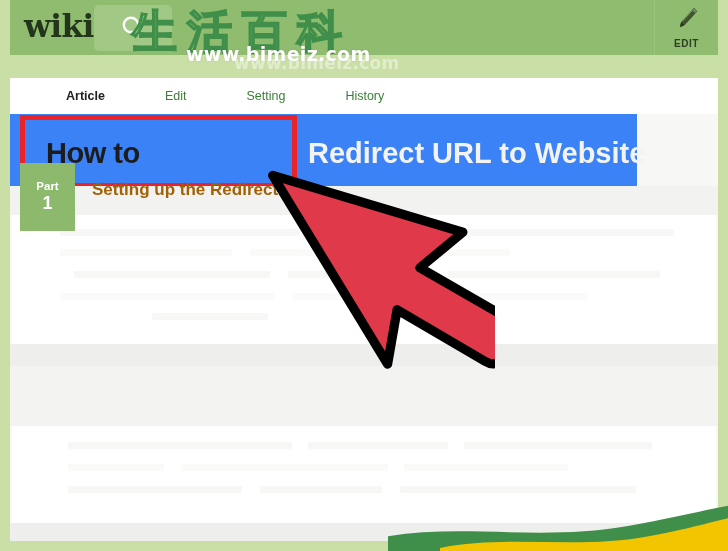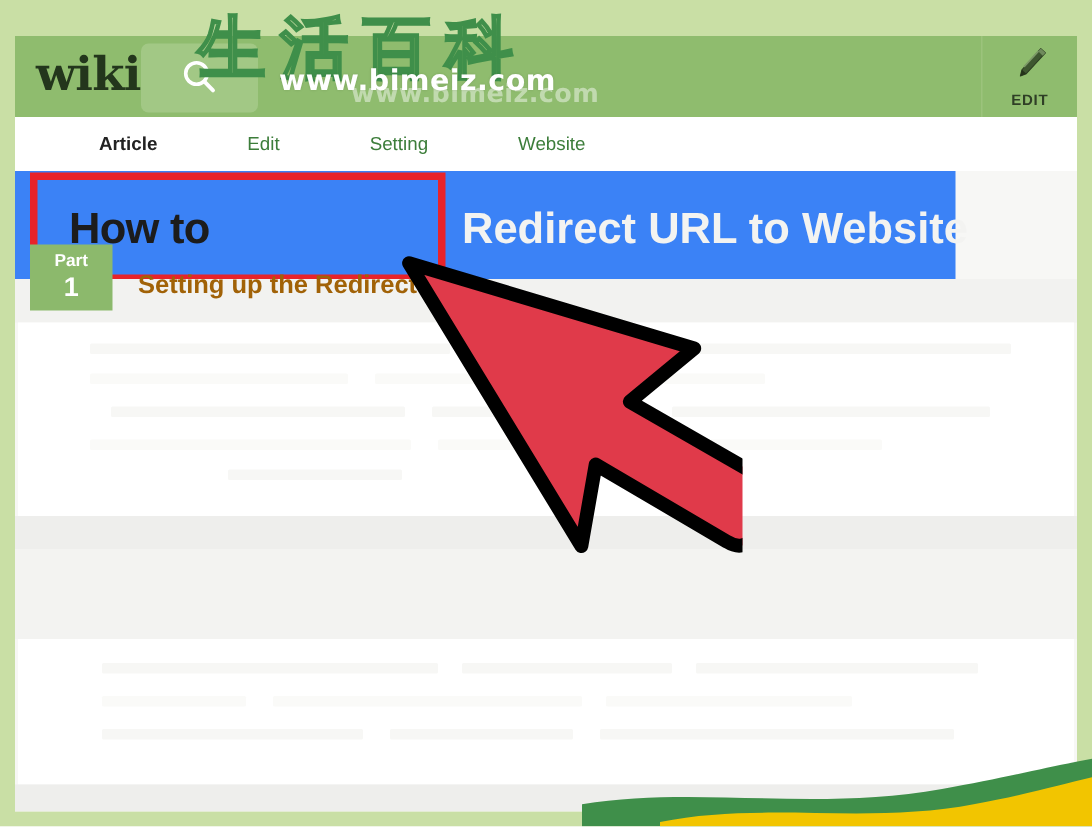--- a/index.html
+++ b/index.html
@@ -22,21 +22,21 @@
     width: 728px;
     height: 551px;
     background: #c9dfa5;
     overflow: hidden;
   }
 
   
   #header {
     position: absolute;
     left: 10px;
-    top: 24px;
+    top: 0;
     width: 708px;
     height: 55px;
     background: #8fbc6e;
     display: flex;
     align-items: stretch;
     box-sizing: border-box;
     justify-content: space-between;
   }
   #header-main {
     position: relative;
@@ -230,21 +230,21 @@
     top: 288px;
     width: 708px;
     height: 60px;
     background: #f3f3f1;
   }
   #part-badge {
     position: absolute;
     left: 10px;
     top: 85px;
     width: 55px;
-    height: 44px;
+    height: 68px;
     background: #8cb96c;
     color: #ffffff;
     display: flex;
     flex-direction: column;
     align-items: center;
     justify-content: center;
     box-sizing: border-box;
   }
   #part-word {
     font-size: 11.5px;
@@ -386,21 +386,21 @@
     </div>
 
   </div>
 
   <div id="sheet">
 
     <div id="nav">
       <div class="nav-tab active">Article</div>
       <div class="nav-tab">Edit</div>
       <div class="nav-tab">Setting</div>
-      <div class="nav-tab">Website</div>
+      <div class="nav-tab">History</div>
     </div>
 
     <div id="title-card">
       <div id="title-ghost">Redirect URL to Website</div>
       <div id="title-box"></div>
       <div id="title-text">How to</div>
     </div>
 
     <div id="strip-a"></div>
 

